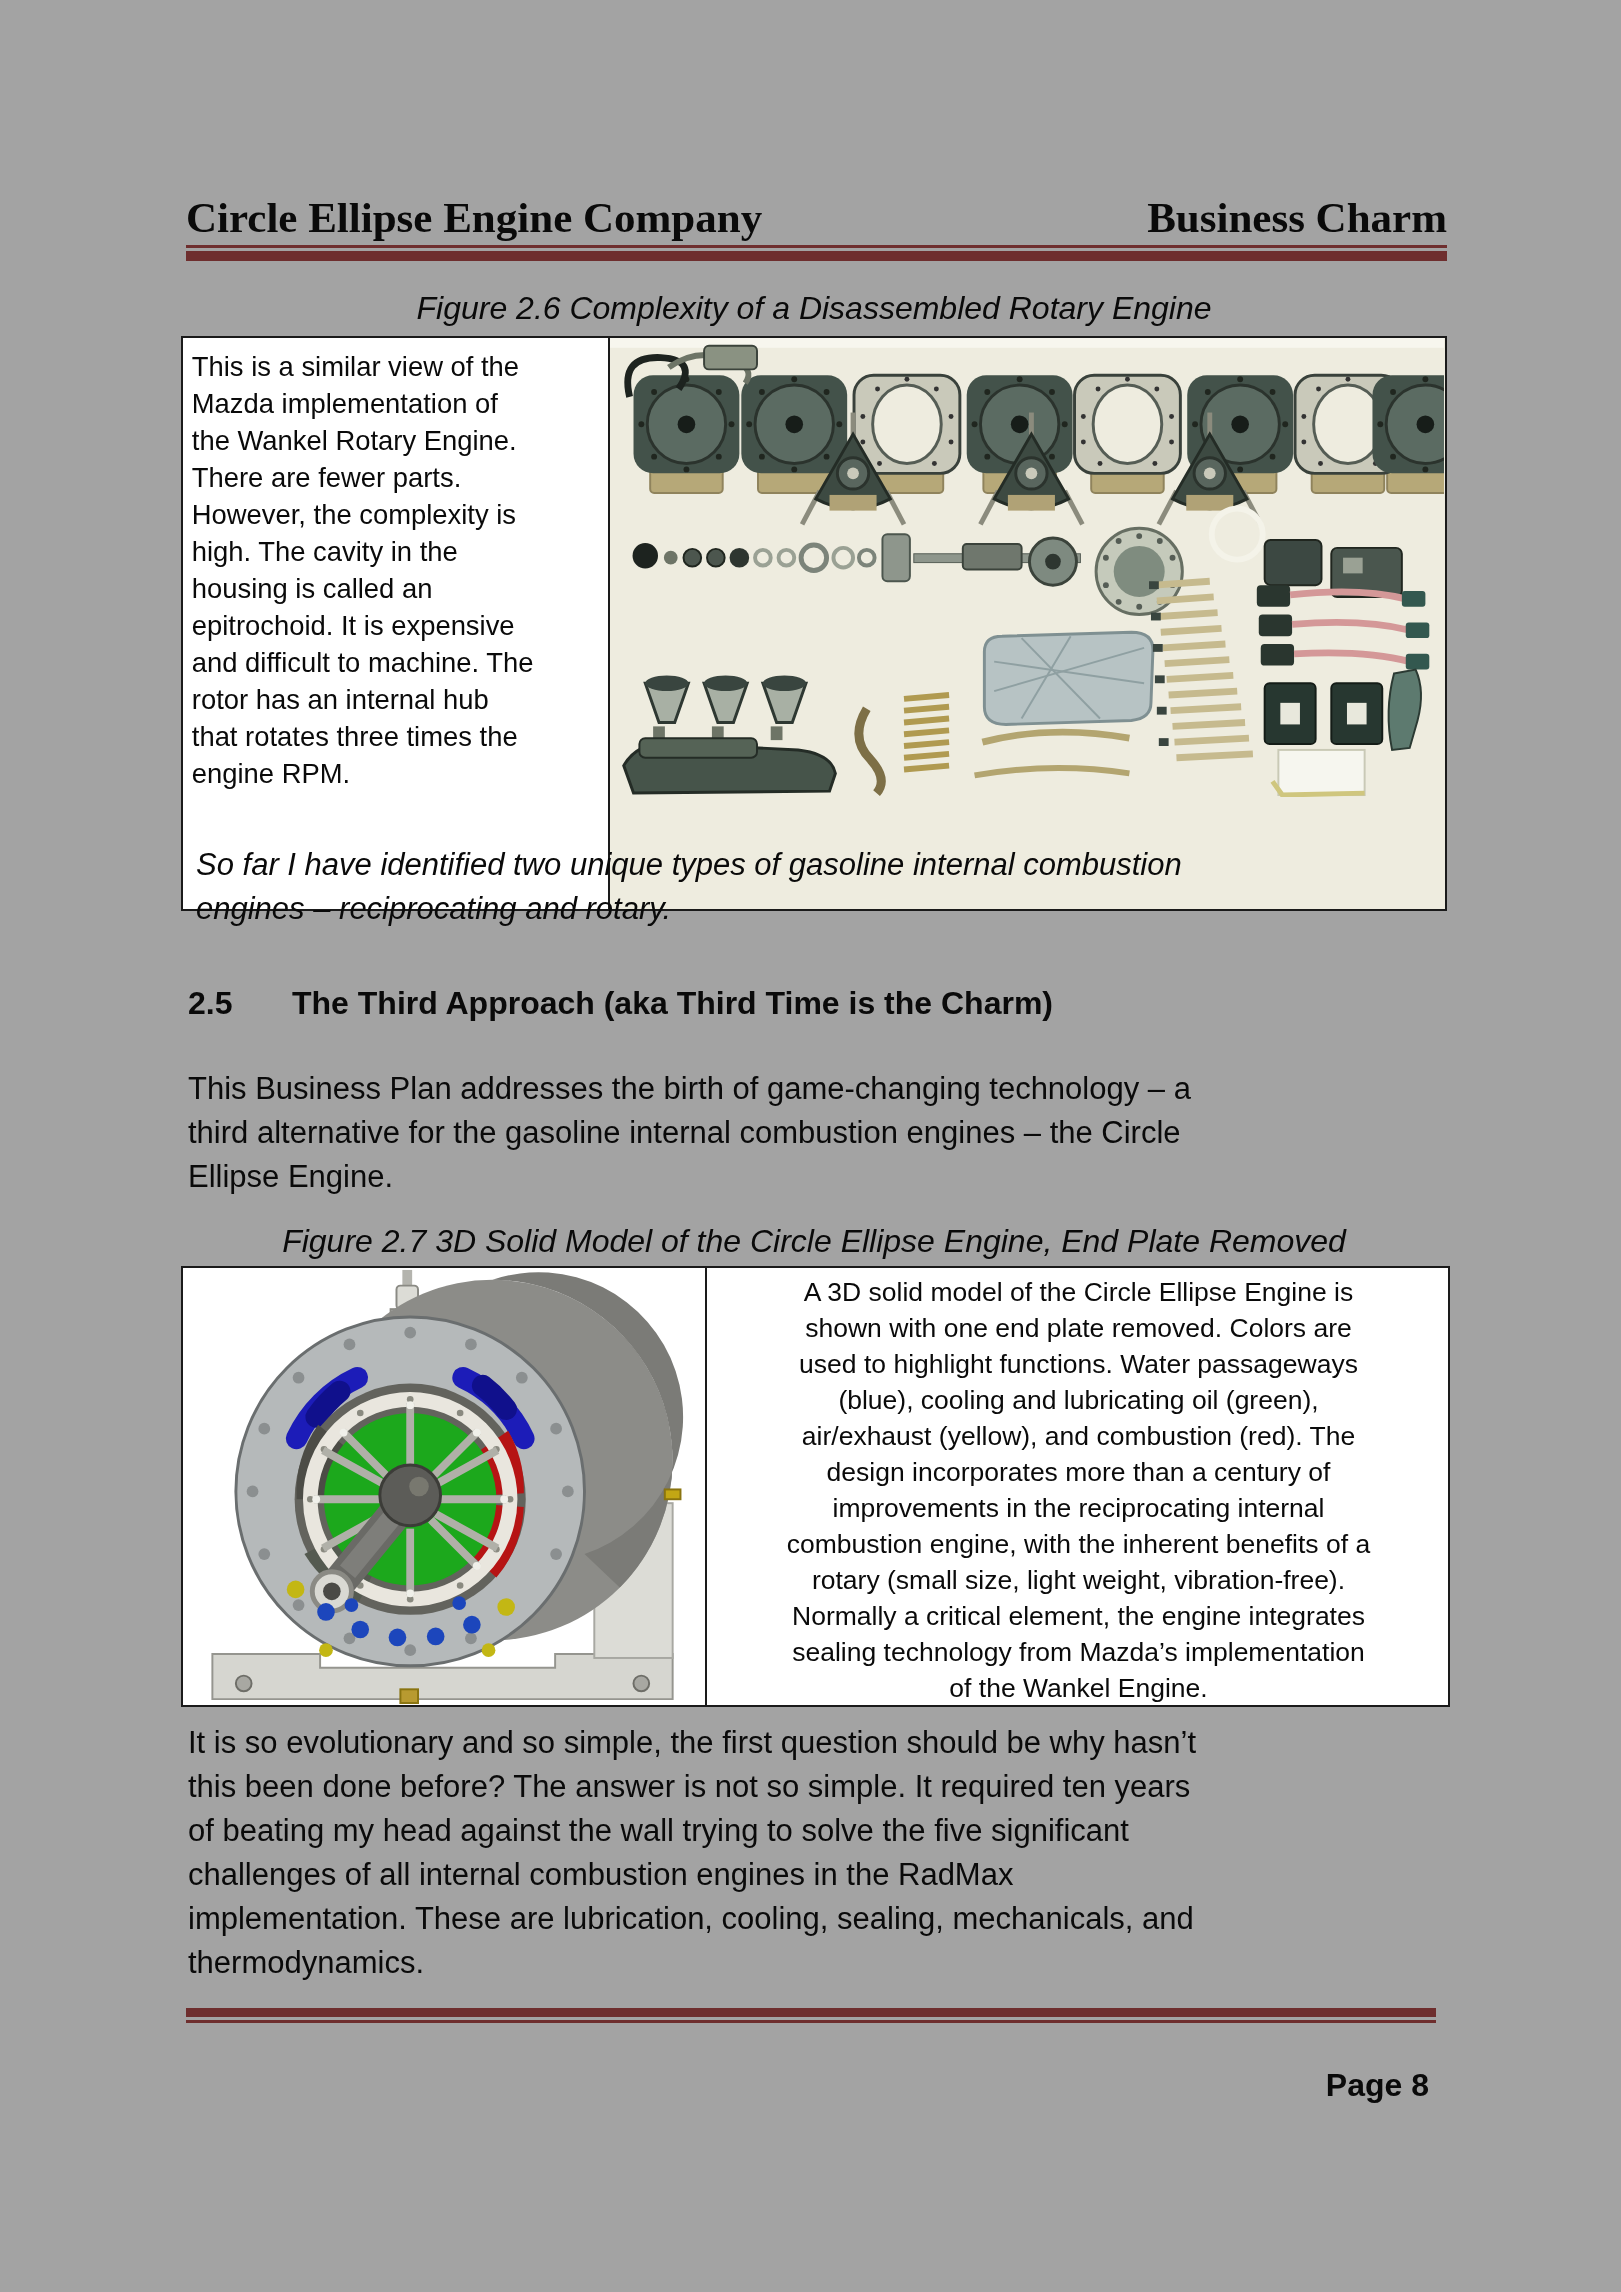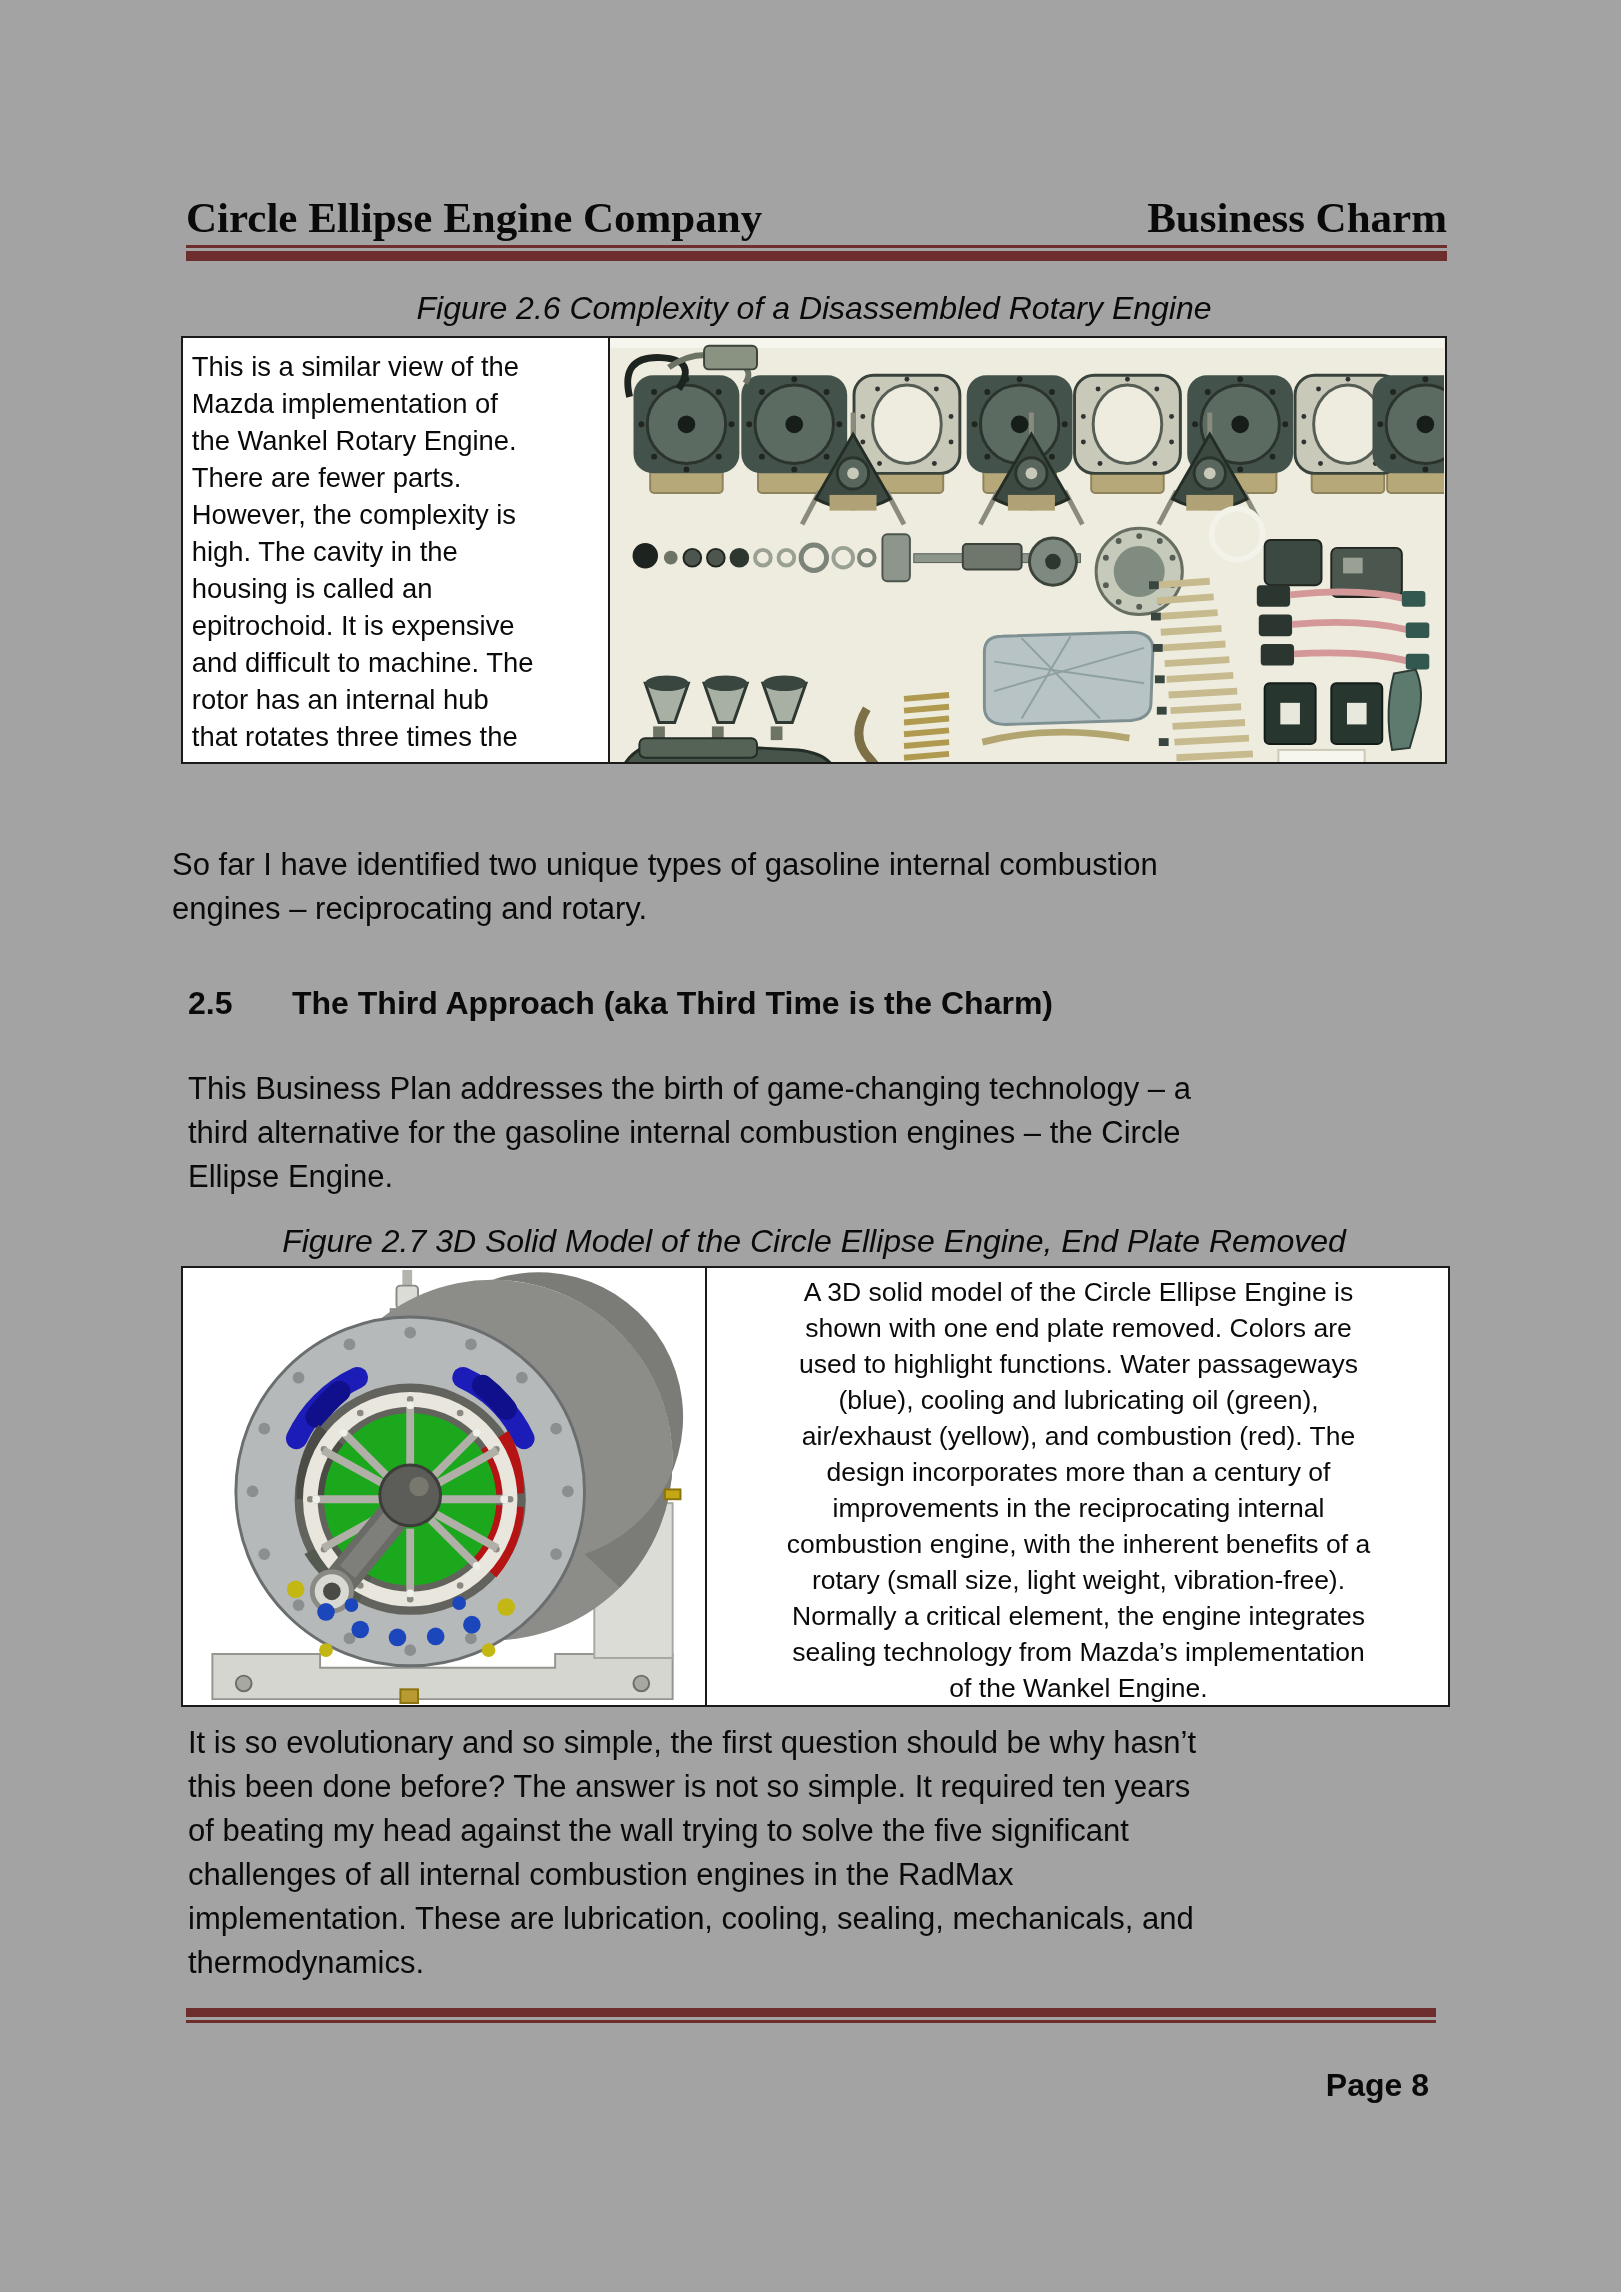--- a/index.html
+++ b/index.html
@@ -37,21 +37,21 @@
 
   <div class="abs hdr-row">
     <span>Circle Ellipse Engine Company</span>
     <span>Business Charm</span>
   </div>
   <div class="abs rule" style="left:186px;top:245px;width:1261px;height:2.9px;"></div>
   <div class="abs rule" style="left:186px;top:251px;width:1261px;height:9.8px;"></div>
 
   <div class="abs caption" style="left:181px;top:290px;width:1266px;">Figure 2.6 Complexity of a Disassembled Rotary Engine</div>
 
-  <div class="abs tblframe" style="left:181px;top:336px;width:1266px;height:428px;">
+  <div class="abs tblframe" style="left:181px;top:336px;width:1266px;height:575px;">
     <div class="cell-text1">
         <div>This is a similar view of the</div>
         <div>Mazda implementation of</div>
         <div>the Wankel Rotary Engine.</div>
         <div>There are fewer parts.</div>
         <div>However, the complexity is</div>
         <div>high. The cavity in the</div>
         <div>housing is called an</div>
         <div>epitrochoid. It is expensive</div>
         <div>and difficult to machine. The</div>
@@ -238,21 +238,21 @@
         <rect x="736" y="352" width="52" height="62" rx="5" fill="#273730" stroke="#141c17" stroke-width="2"></rect>
         <rect x="752" y="372" width="20" height="22" fill="#e8e8dc"></rect>
         <path d="M800,342 l22,-4 q10,22 2,52 l-8,28 l-18,2 q-8,-40 2,-78 Z" fill="#5d7a6f" stroke="#2b3a33" stroke-width="2"></path>
 
         <rect x="682" y="420" width="88" height="46" fill="#f6f6ef" stroke="#c9c9b6" stroke-width="2"></rect>
         <path d="M676,452 l10,14 l84,-2" fill="none" stroke="#cfc67e" stroke-width="5"></path>
       </svg>
     </div>
   </div>
 
-  <div class="abs body-par" style="left:172px;top:843px;width:1259px;">
+  <div class="abs body-par" style="left:196px;top:843px;width:1259px;font-style:italic;">
       <div>So far I have identified two unique types of gasoline internal combustion</div>
       <div>engines – reciprocating and rotary.</div>
     </div>
 
   <div class="abs headline" style="left:188px;top:972px;width:1259px;">
     <span class="headnum">2.5</span><span>The Third Approach (aka Third Time is the Charm)</span>
   </div>
 
   <div class="abs body-par" style="left:188px;top:1067px;width:1259px;">
       <div>This Business Plan addresses the birth of game-changing technology – a</div>

